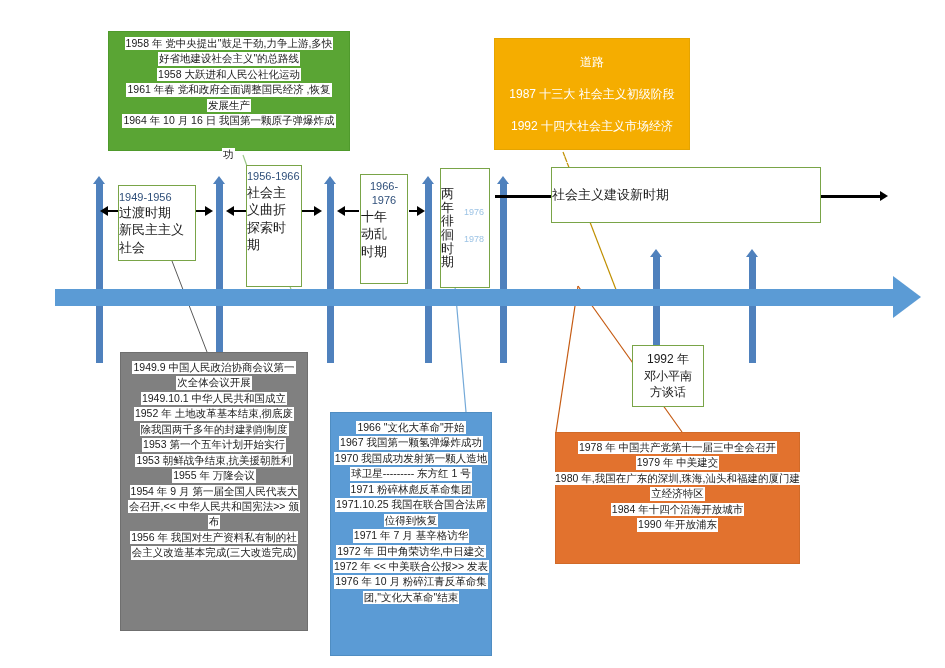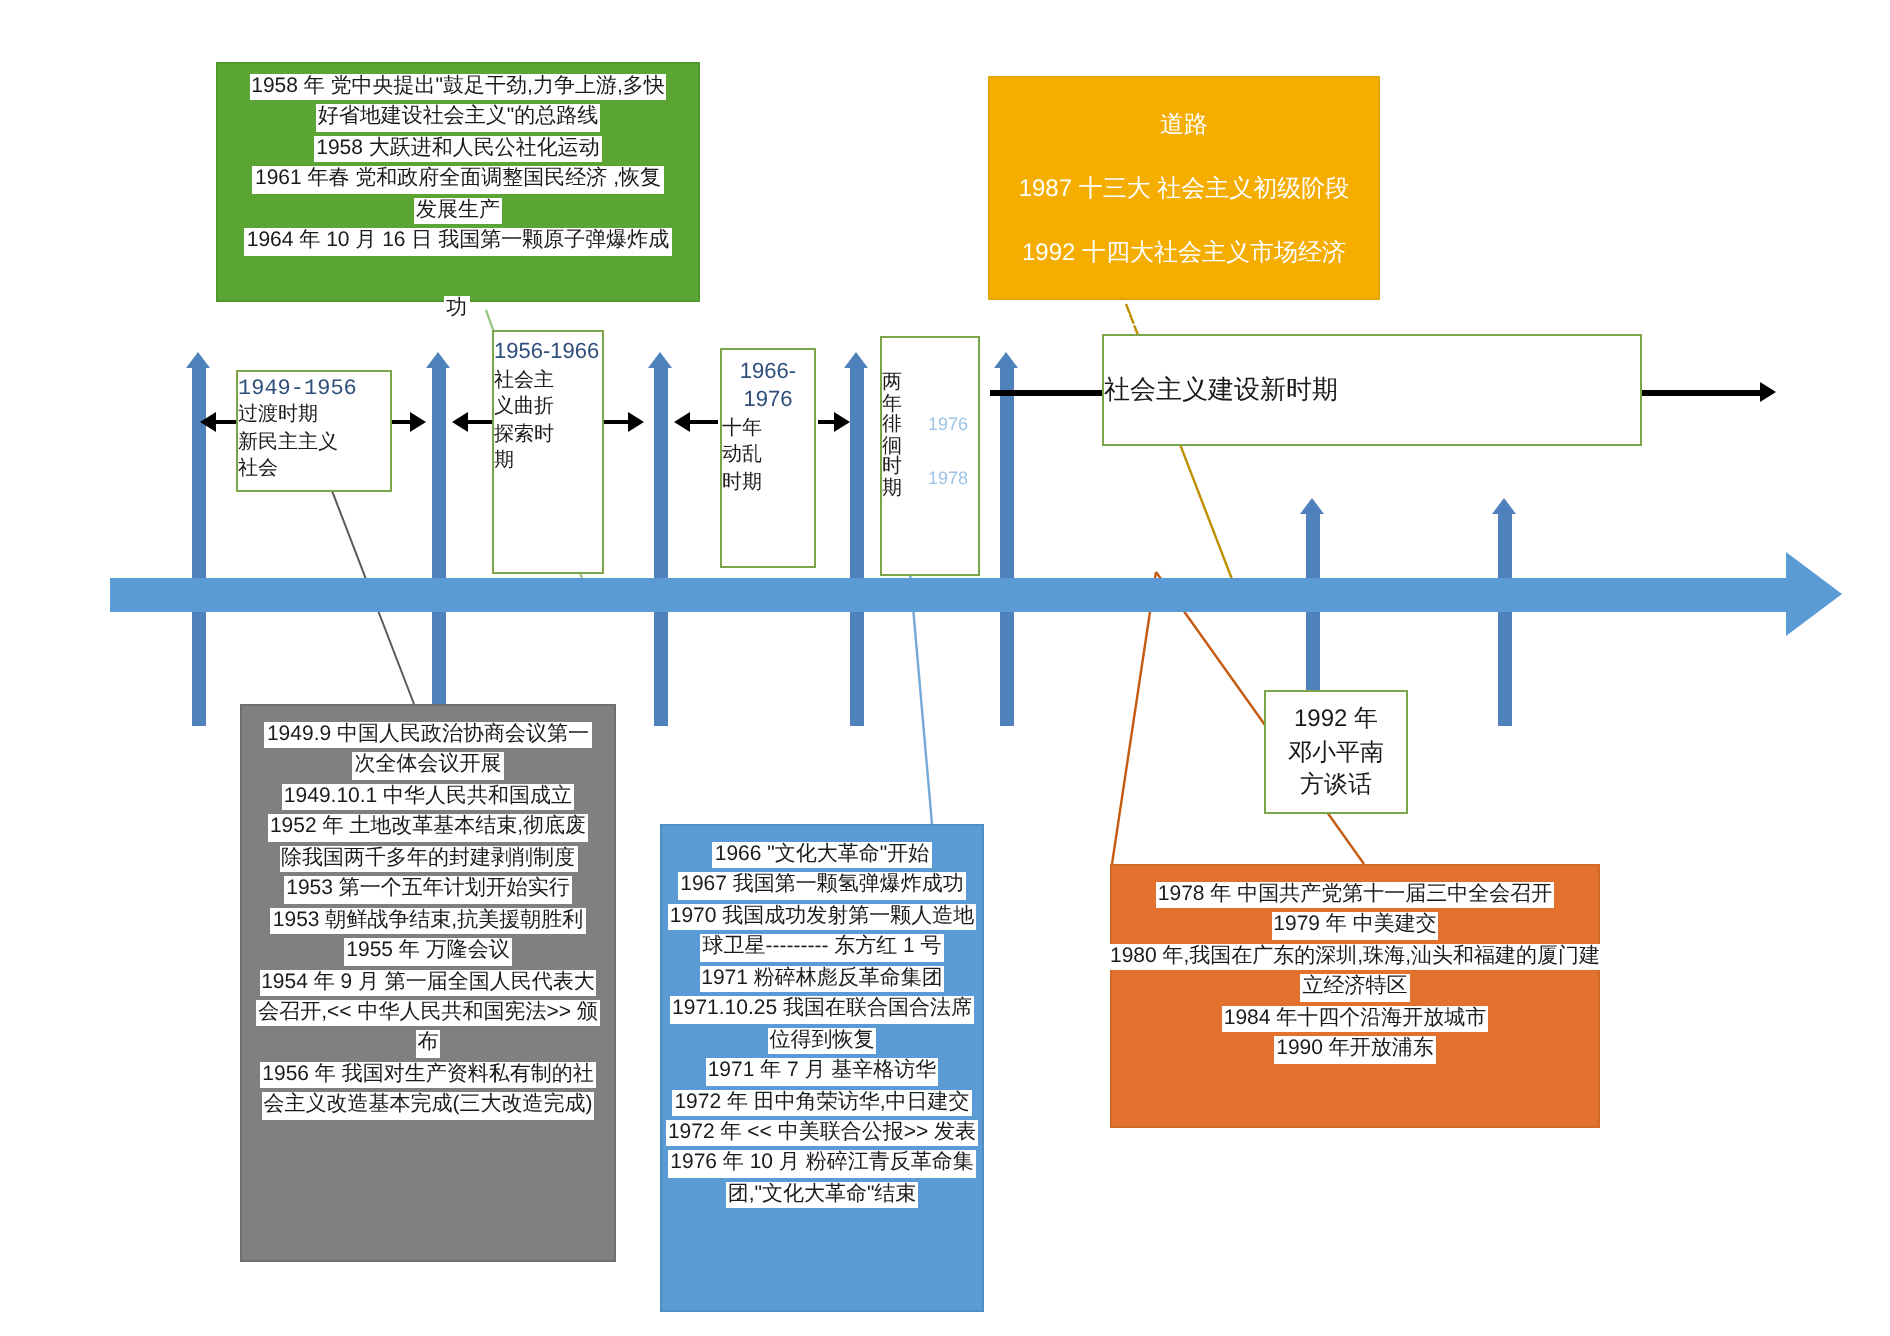--- a/index.html
+++ b/index.html
@@ -36,21 +36,21 @@
   }
   #yellowBlock .yl{color:#ffffff;font-size:12px;line-height:1.25;white-space:nowrap;}
 
   
   .periodBox{
     background:#ffffff;border:1px solid #79a447;
     display:flex;flex-direction:column;align-items:flex-start;justify-content:center;
     color:#1a1a1a;text-align:center;
   }
   .periodBox .yr{color:#2f4f7a;font-size:11px;line-height:1.3;}
-  .periodBox .nm{font-size:10px;line-height:1.35;}
+  .periodBox .nm{font-size:13px;line-height:1.35;}
 
   
   .detailBox{display:flex;flex-direction:column;align-items:center;padding-top:8px;}
   .detailBox .hl{font-size:10.5px;}
 
   #grayBlock{left:120px;top:352px;width:188px;height:279px;background:#808080;border:1px solid #6f6f6f;}
   #blueBlock{left:330px;top:412px;width:162px;height:244px;background:#5b9bd5;border:1px solid #4f8dc2;}
   #orangeBlock{left:555px;top:432px;width:245px;height:132px;background:#e2722e;border:1px solid #d16a28;}
 
   
@@ -162,21 +162,21 @@
   <div class="abs blkLine" style="left:345px;top:210px;width:14px;"></div>
 
   <div class="abs blkLine" style="left:409px;top:210px;width:10px;"></div>
   <div class="abs blkRight" style="left:417px;top:206px;"></div>
 
   <div class="abs blkLine" style="left:495px;top:195px;width:57px;height:2.5px;"></div>
 
   <div class="abs blkLine" style="left:820px;top:195px;width:65px;height:2.5px;"></div>
   <div class="abs blkRight" style="left:880px;top:191px;"></div>
 
-  <div class="abs periodBox" style="left:118px;top:185px;width:78px;height:61px;font-family:Liberation Mono, monospace;">
+  <div class="abs periodBox" style="left:118px;top:185px;width:78px;height:76px;">
     <span class="yr">1949-1956</span>
     <span class="nm">过渡时期</span>
     <span class="nm">新民主主义</span>
     <span class="nm">社会</span>
   </div>
 
   <div class="abs periodBox" style="left:246px;top:165px;width:56px;height:122px;justify-content:flex-start;padding-top:4px;">
     <span class="yr" style="line-height:1.25;">1956-1966</span>
     <span class="nm">社会主</span>
     <span class="nm">义曲折</span>

